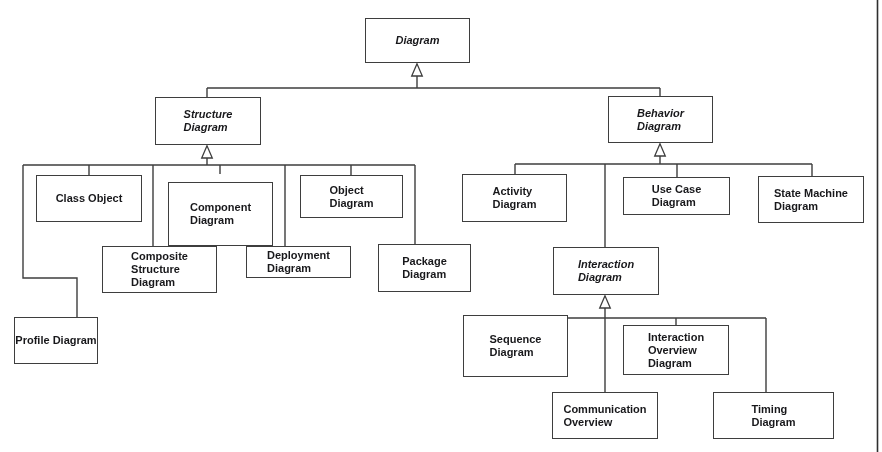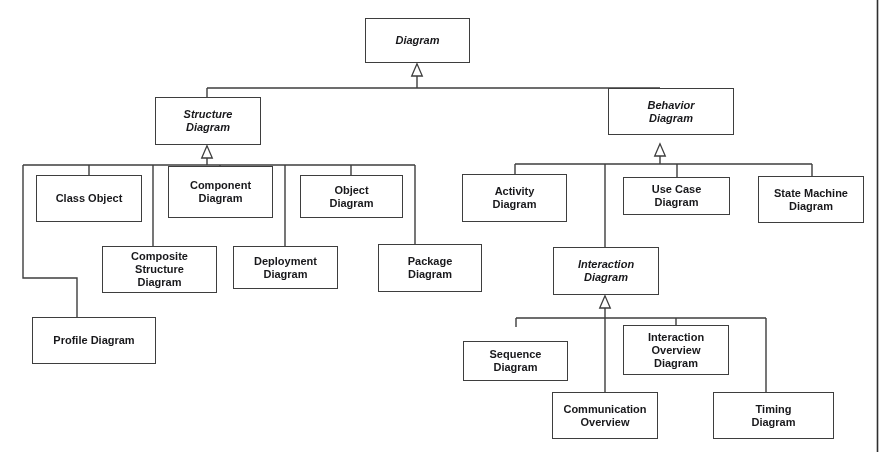--- a/index.html
+++ b/index.html
@@ -19,21 +19,21 @@
   .wires{position:absolute;left:0;top:0;width:882px;height:452px;}
   .wires path{fill:none;stroke:var(--line-color,#3e3e3e);stroke-width:1.4;}
   .wires polygon{fill:var(--box-fill,#fff);stroke:var(--line-color,#3e3e3e);stroke-width:1.3;}
   .wires line.page-border{stroke:#2e2e2e;stroke-width:1.6;}
   .node{
     position:absolute;box-sizing:border-box;
     border:1.5px solid var(--line-color,#3e3e3e);
     background:var(--box-fill,#fff);
     color:var(--text-color,#18181b);
     display:flex;align-items:center;justify-content:center;
-    text-align:center;
+    text-align:left;
     font-weight:bold;font-size:11px;line-height:13px;
     white-space:pre-line;
   }
   .node.abstract{font-style:italic;}
 </style>
 </head>
 <body>
 
 <div class="canvas">
 
@@ -53,56 +53,56 @@
     <polygon points="605,295.8 599.7,308 610.3,308"></polygon>
 
     <line class="page-border" x1="877.5" y1="0" x2="877.5" y2="452"></line>
   </svg>
 
   <div class="node abstract" style="left:365px;top:18px;width:105px;height:45px">Diagram</div>
 
   <div class="node abstract" style="left:155px;top:97px;width:106px;height:48px">Structure
 Diagram</div>
 
-  <div class="node abstract" style="left:608px;top:88px;width:126px;height:47px">Behavior
+  <div class="node abstract" style="left:608px;top:96px;width:105px;height:47px">Behavior
 Diagram</div>
 
   <div class="node" style="left:36px;top:175px;width:106px;height:47px">Class Object</div>
 
-  <div class="node" style="left:168px;top:166px;width:105px;height:52px">Component
+  <div class="node" style="left:168px;top:182px;width:105px;height:64px">Component
 Diagram</div>
 
   <div class="node" style="left:300px;top:175px;width:103px;height:43px">Object
 Diagram</div>
 
   <div class="node" style="left:102px;top:246px;width:115px;height:47px">Composite
 Structure
 Diagram</div>
 
-  <div class="node" style="left:233px;top:246px;width:105px;height:43px">Deployment
+  <div class="node" style="left:246px;top:246px;width:105px;height:32px">Deployment
 Diagram</div>
 
-  <div class="node" style="left:378px;top:244px;width:104px;height:48px">Package
+  <div class="node" style="left:378px;top:244px;width:93px;height:48px">Package
 Diagram</div>
 
-  <div class="node" style="left:32px;top:317px;width:124px;height:47px">Profile Diagram</div>
+  <div class="node" style="left:14px;top:317px;width:84px;height:47px">Profile Diagram</div>
 
   <div class="node" style="left:462px;top:174px;width:105px;height:48px">Activity
 Diagram</div>
 
   <div class="node" style="left:623px;top:177px;width:107px;height:38px">Use Case
 Diagram</div>
 
   <div class="node" style="left:758px;top:176px;width:106px;height:47px">State Machine
 Diagram</div>
 
   <div class="node abstract" style="left:553px;top:247px;width:106px;height:48px">Interaction
 Diagram</div>
 
-  <div class="node" style="left:463px;top:341px;width:105px;height:40px">Sequence
+  <div class="node" style="left:463px;top:315px;width:105px;height:62px">Sequence
 Diagram</div>
 
   <div class="node" style="left:623px;top:325px;width:106px;height:50px">Interaction
 Overview
 Diagram</div>
 
   <div class="node" style="left:552px;top:392px;width:106px;height:47px">Communication
 Overview</div>
 
   <div class="node" style="left:713px;top:392px;width:121px;height:47px">Timing

